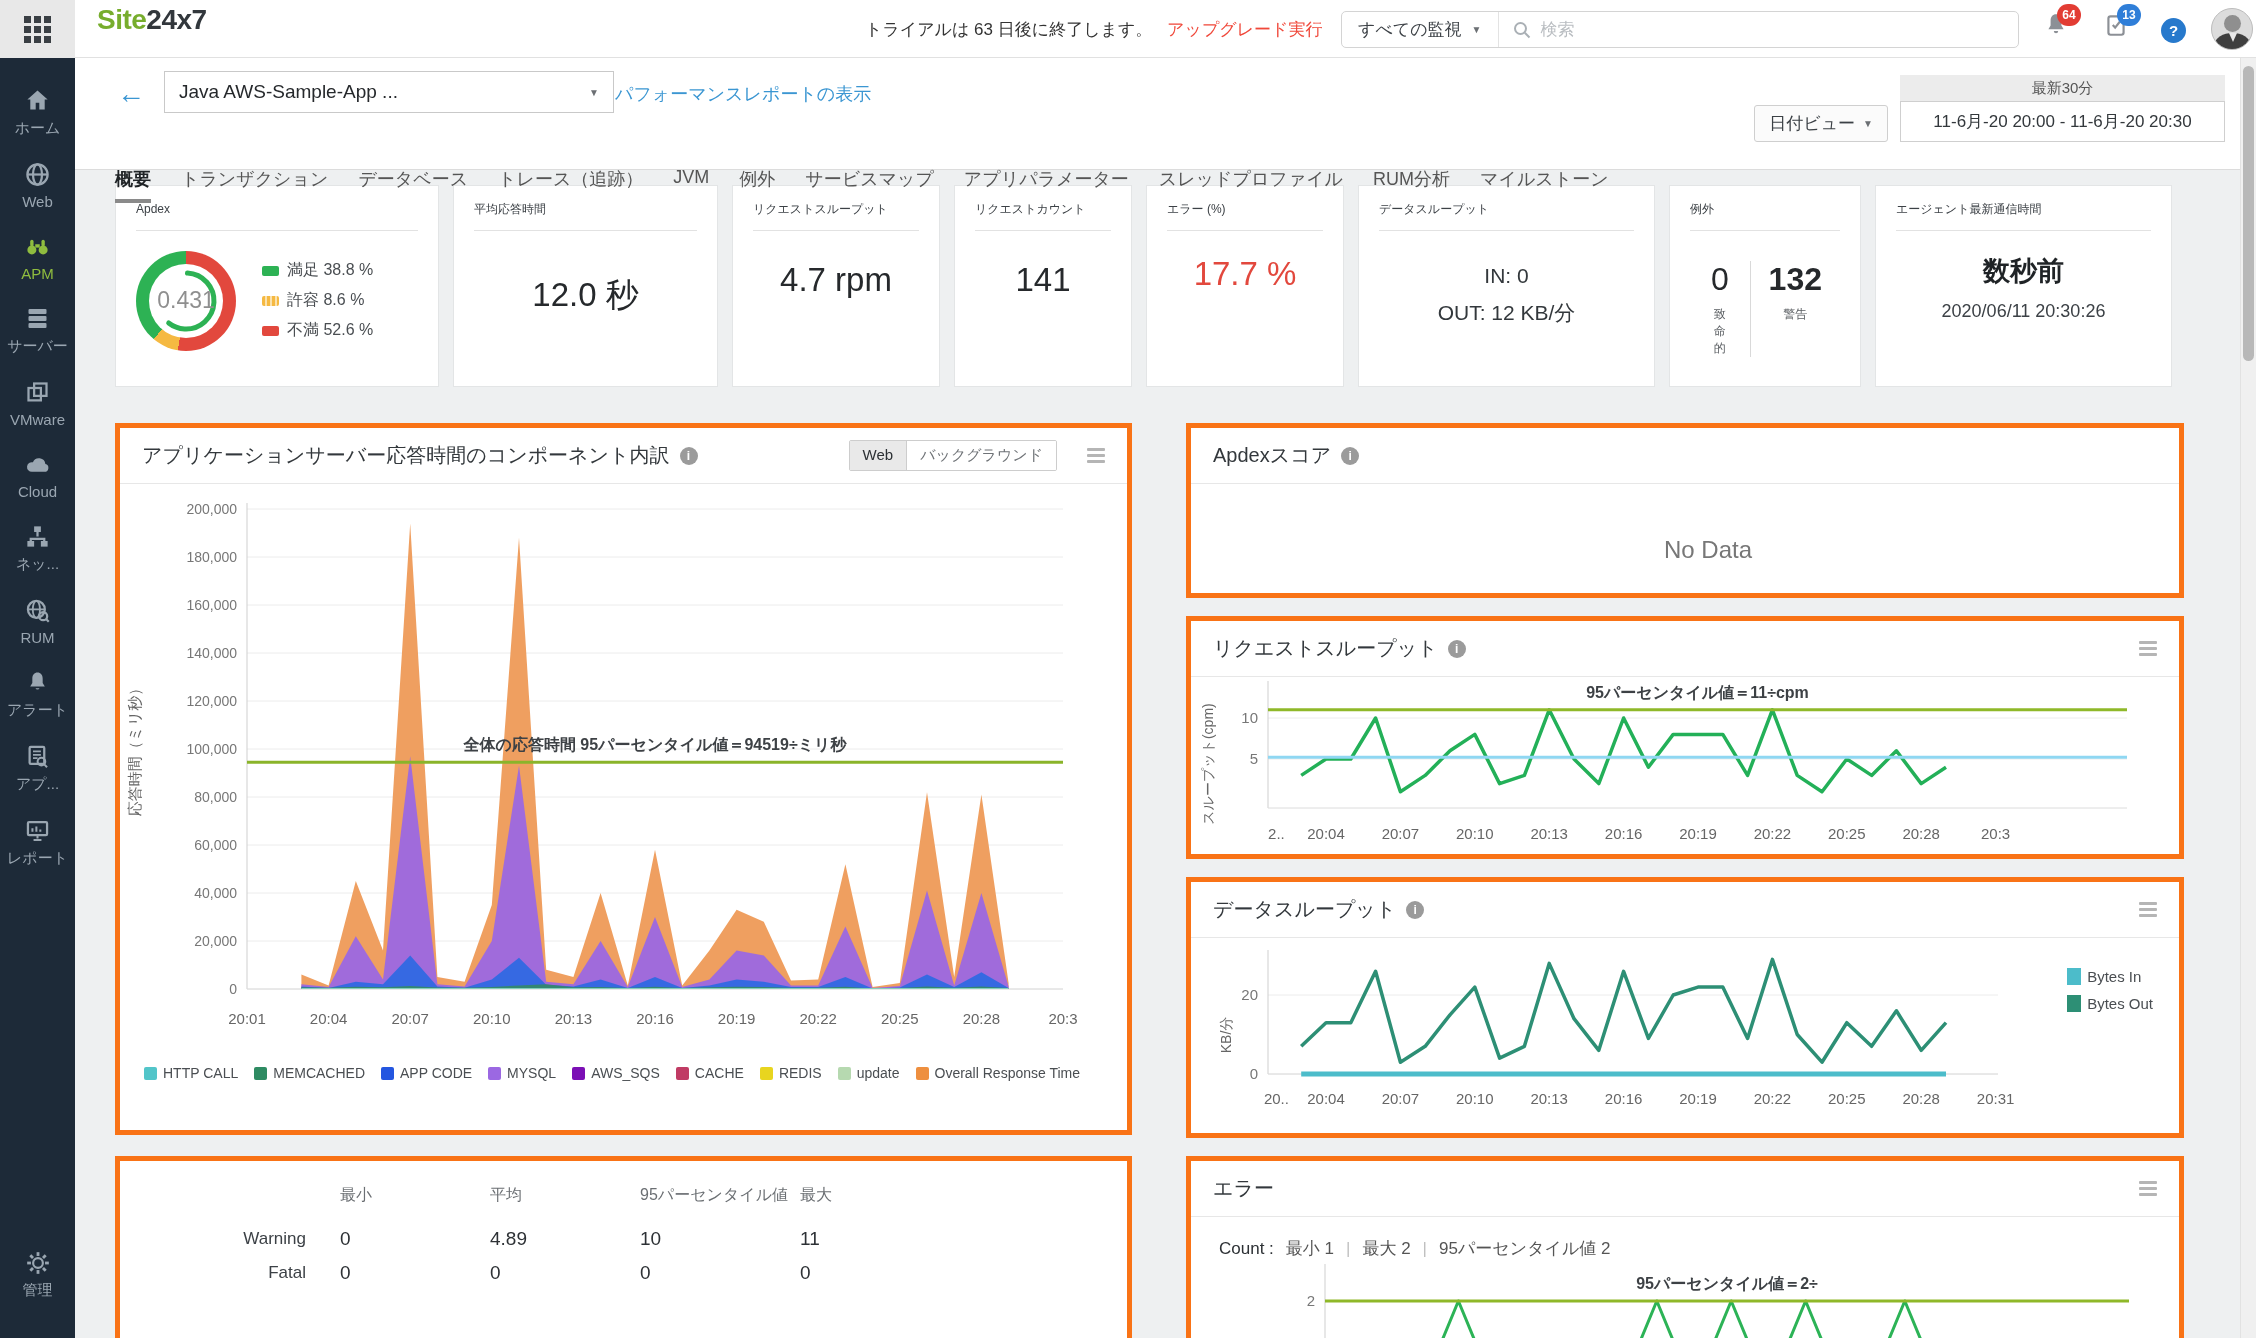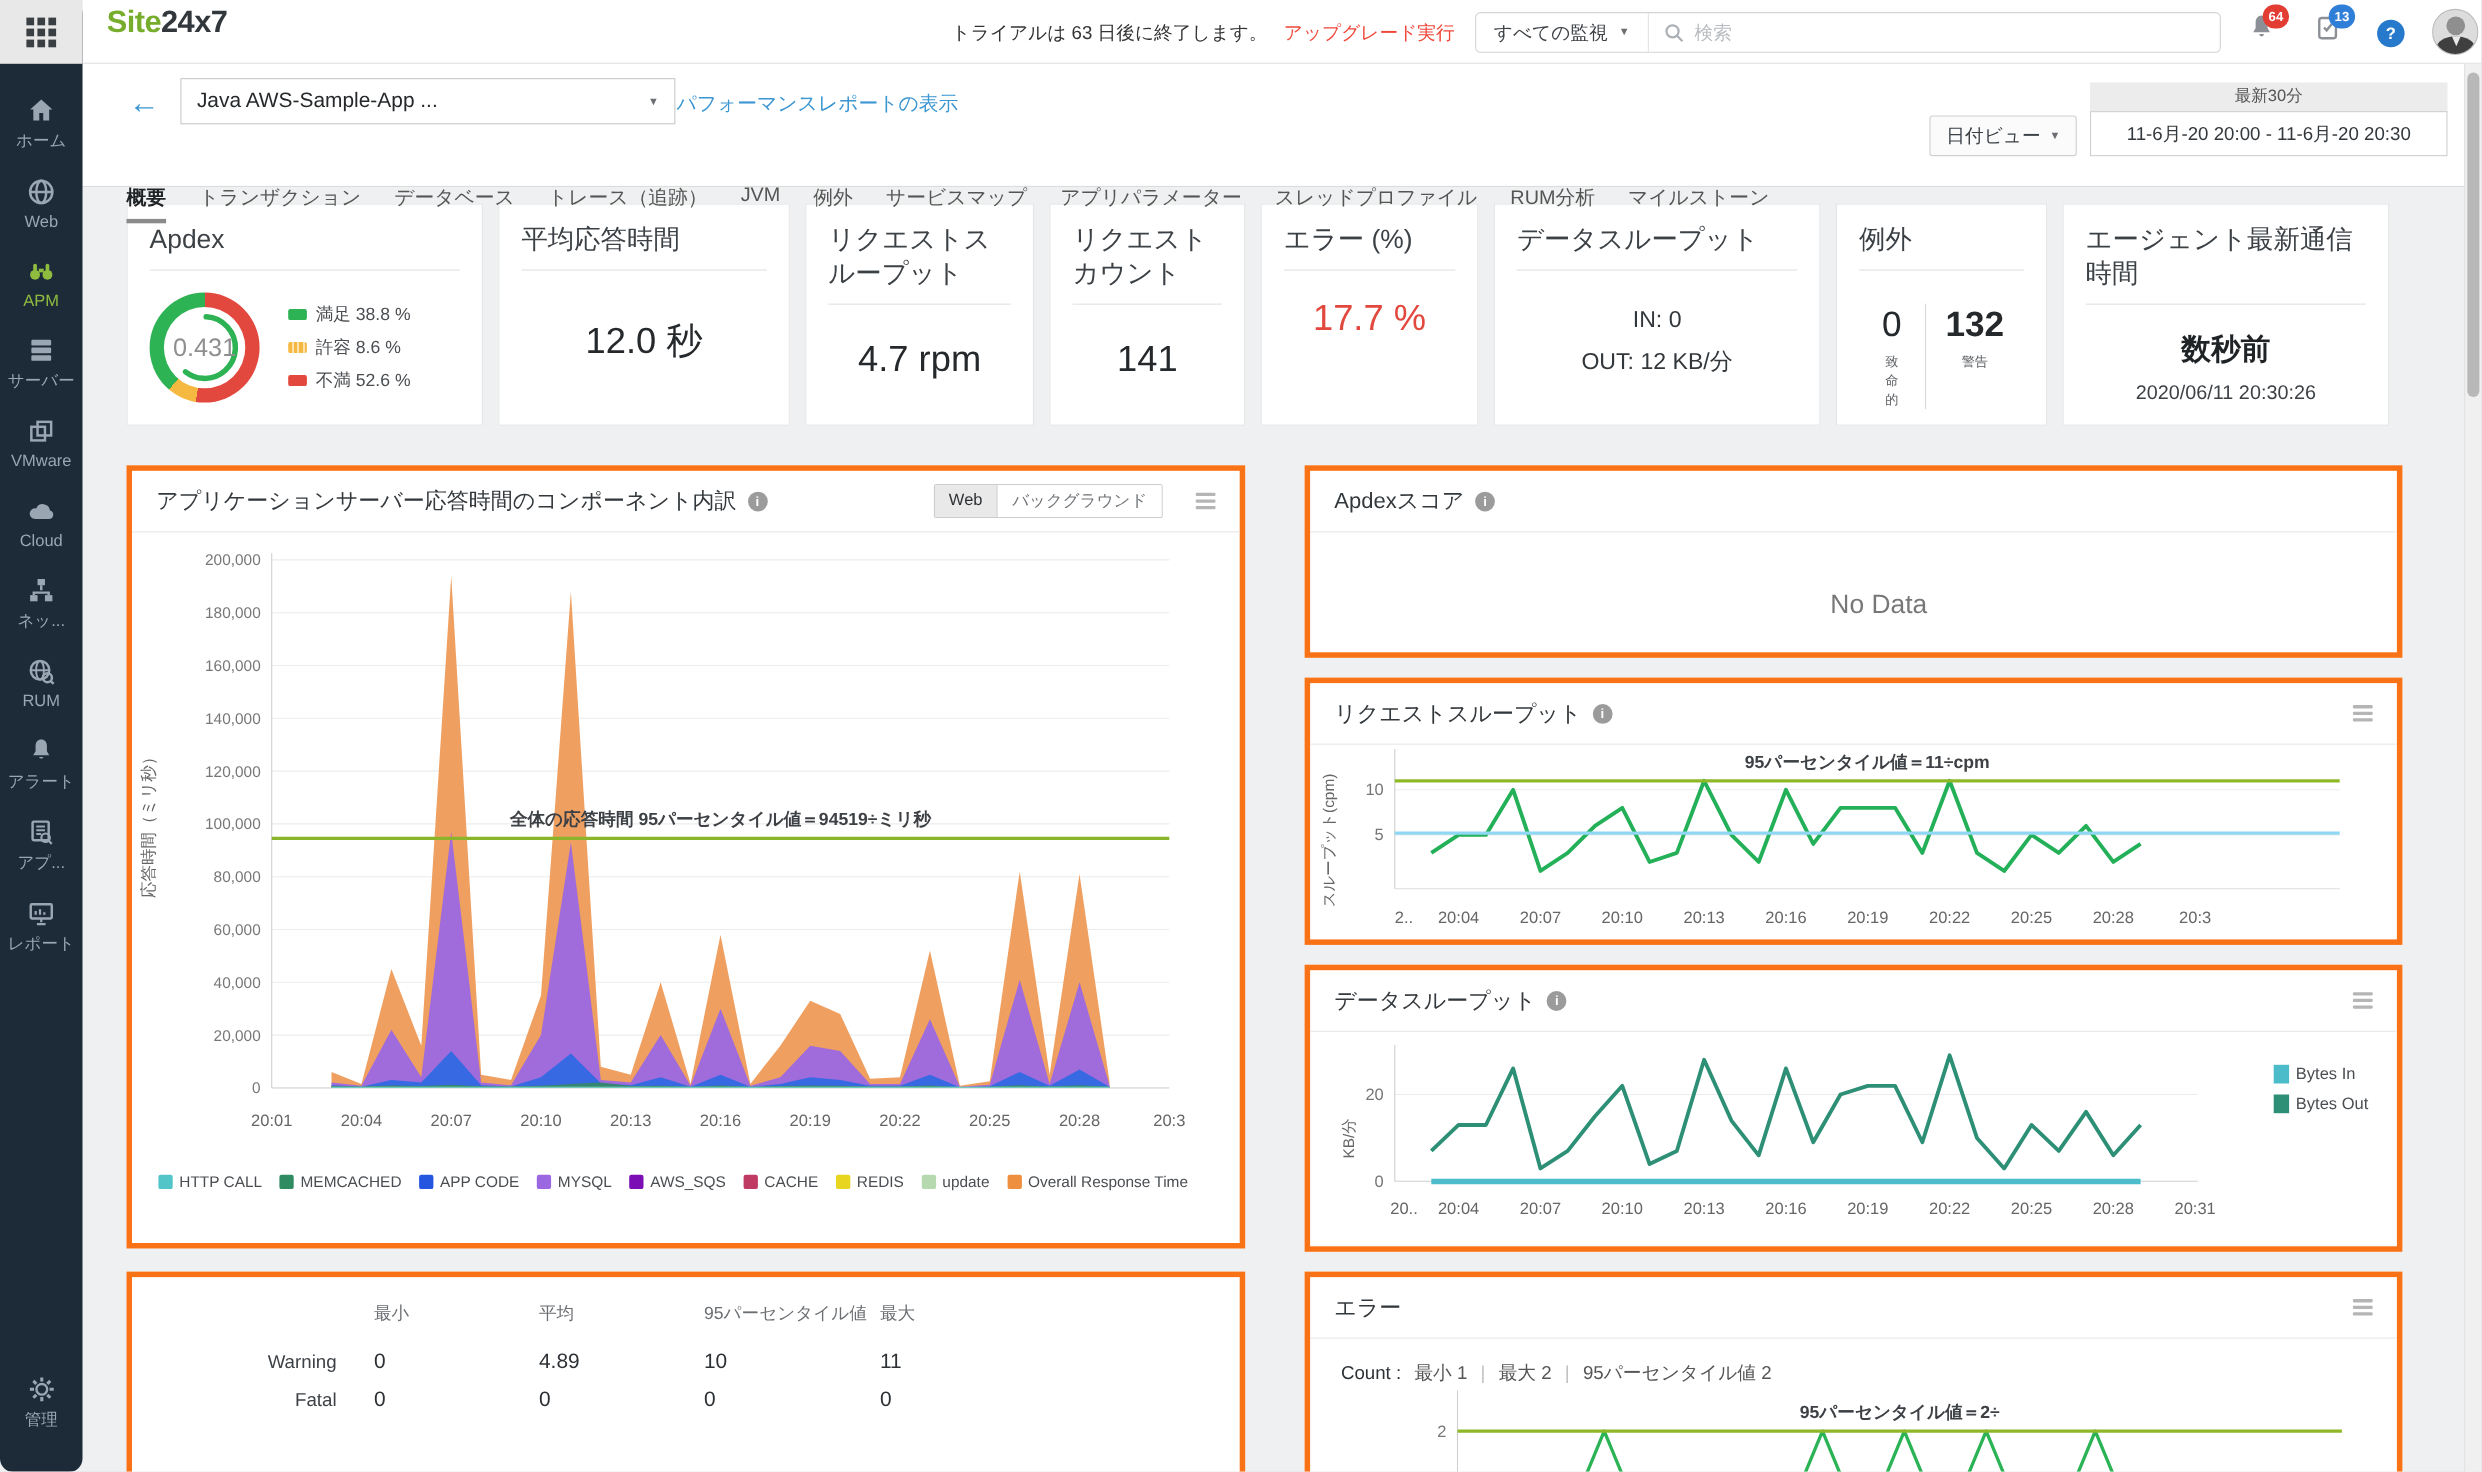--- a/index.html
+++ b/index.html
@@ -1,21 +1,21 @@
 <!DOCTYPE html>
 <html><head>
 <meta charset="utf-8">
 <style>
   * { margin:0; padding:0; box-sizing:border-box; }
   html,body { background:#dfe1e3; }
   body { font-family:"Liberation Sans","DejaVu Sans",sans-serif; }
   .page { position:relative; width:2256px; height:1338px; background:#eef0f1; overflow:hidden; }
 
   
-  .sidebar { position:absolute; left:0; top:0; bottom:0; width:75px; background:#1d2a38; z-index:5; display:flex; flex-direction:column;border-radius:12px; }
+  .sidebar { position:absolute; left:0; top:0; bottom:0; width:75px; background:#1d2a38; z-index:5; display:flex; flex-direction:column; }
   .apps-grid { width:75px; height:58px; background:#e8e8e8; display:flex; align-items:center; justify-content:center; cursor:pointer; }
   .grid-dots { display:grid; grid-template-columns:repeat(3,7px); grid-gap:3px; }
   .grid-dots span { width:7px; height:7px; background:#3a3f44; }
   .side-nav { flex:1; display:flex; flex-direction:column; align-items:center; padding-top:18px; }
   .side-item { width:100%; padding:11px 0 12px; display:flex; flex-direction:column; align-items:center; gap:5px; color:#9aa6b1; cursor:pointer; }
   .side-item svg { width:27px; height:27px; }
   .side-item .side-label { font-size:15px; white-space:nowrap; overflow:hidden; max-width:72px; text-align:center; }
   .side-item.active { color:#8fbc3f; }
   .side-bottom { padding:0 0 38px; display:flex; flex-direction:column; align-items:center; gap:5px; color:#9aa6b1; cursor:pointer; }
   .side-bottom svg { width:26px; height:26px; }
@@ -55,21 +55,21 @@
   .range-title { background:#ececec; text-align:center; font-size:15px; color:#555; height:26px; line-height:26px; }
   .range-value { border:1px solid #cfcfcf; background:#fff; height:41px; line-height:39px; text-align:center; font-size:17px; color:#33383c; cursor:pointer; }
   .tabs { position:absolute; left:40px; right:700px; top:70px; height:42px; display:flex; gap:30px;margin-top:33px; }
   .tab { font-size:18px; color:#555; padding-top:6px; cursor:pointer; white-space:nowrap; }
   .tab.active { color:#1f2326; font-weight:bold; border-bottom:4px solid #8a8a8a; }
 
   
   .content { position:absolute; left:75px; right:16px; top:170px; bottom:0; padding:15px 56px 0 40px; overflow:hidden; }
   .cards-row { display:flex; gap:14px; }
   .card { background:#fff; border:1px solid #e3e5e6; height:202px; padding:16px 20px; }
-  .card-title { font-size:24px; color:#3c4146; line-height:1.3; }
+  .card-title { font-size:12px; color:#3c4146; line-height:1.3; }
   .card-div { border-bottom:1px solid #e2e2e2; margin:12px 0 0; }
   .card-big { text-align:center; font-size:33px; color:#26292c; margin-top:42px; }
   .card-big.red { color:#e2483d; }
   .card-mid { text-align:center; font-size:21px; color:#33383c; margin-top:26px; line-height:1.8; }
 
   
   .apdex-body { display:flex; align-items:center; gap:26px; margin-top:20px; }
   .donut-wrap { position:relative; width:100px; height:100px; }
   .donut { width:100px; height:100px; border-radius:50%; background:conic-gradient(#e2483d 0 52.6%, #f5b942 52.6% 61.2%, #2db254 61.2% 100%); }
   .donut-hole { position:absolute; left:13px; top:13px; width:74px; height:74px; border-radius:50%; background:#fff; }

